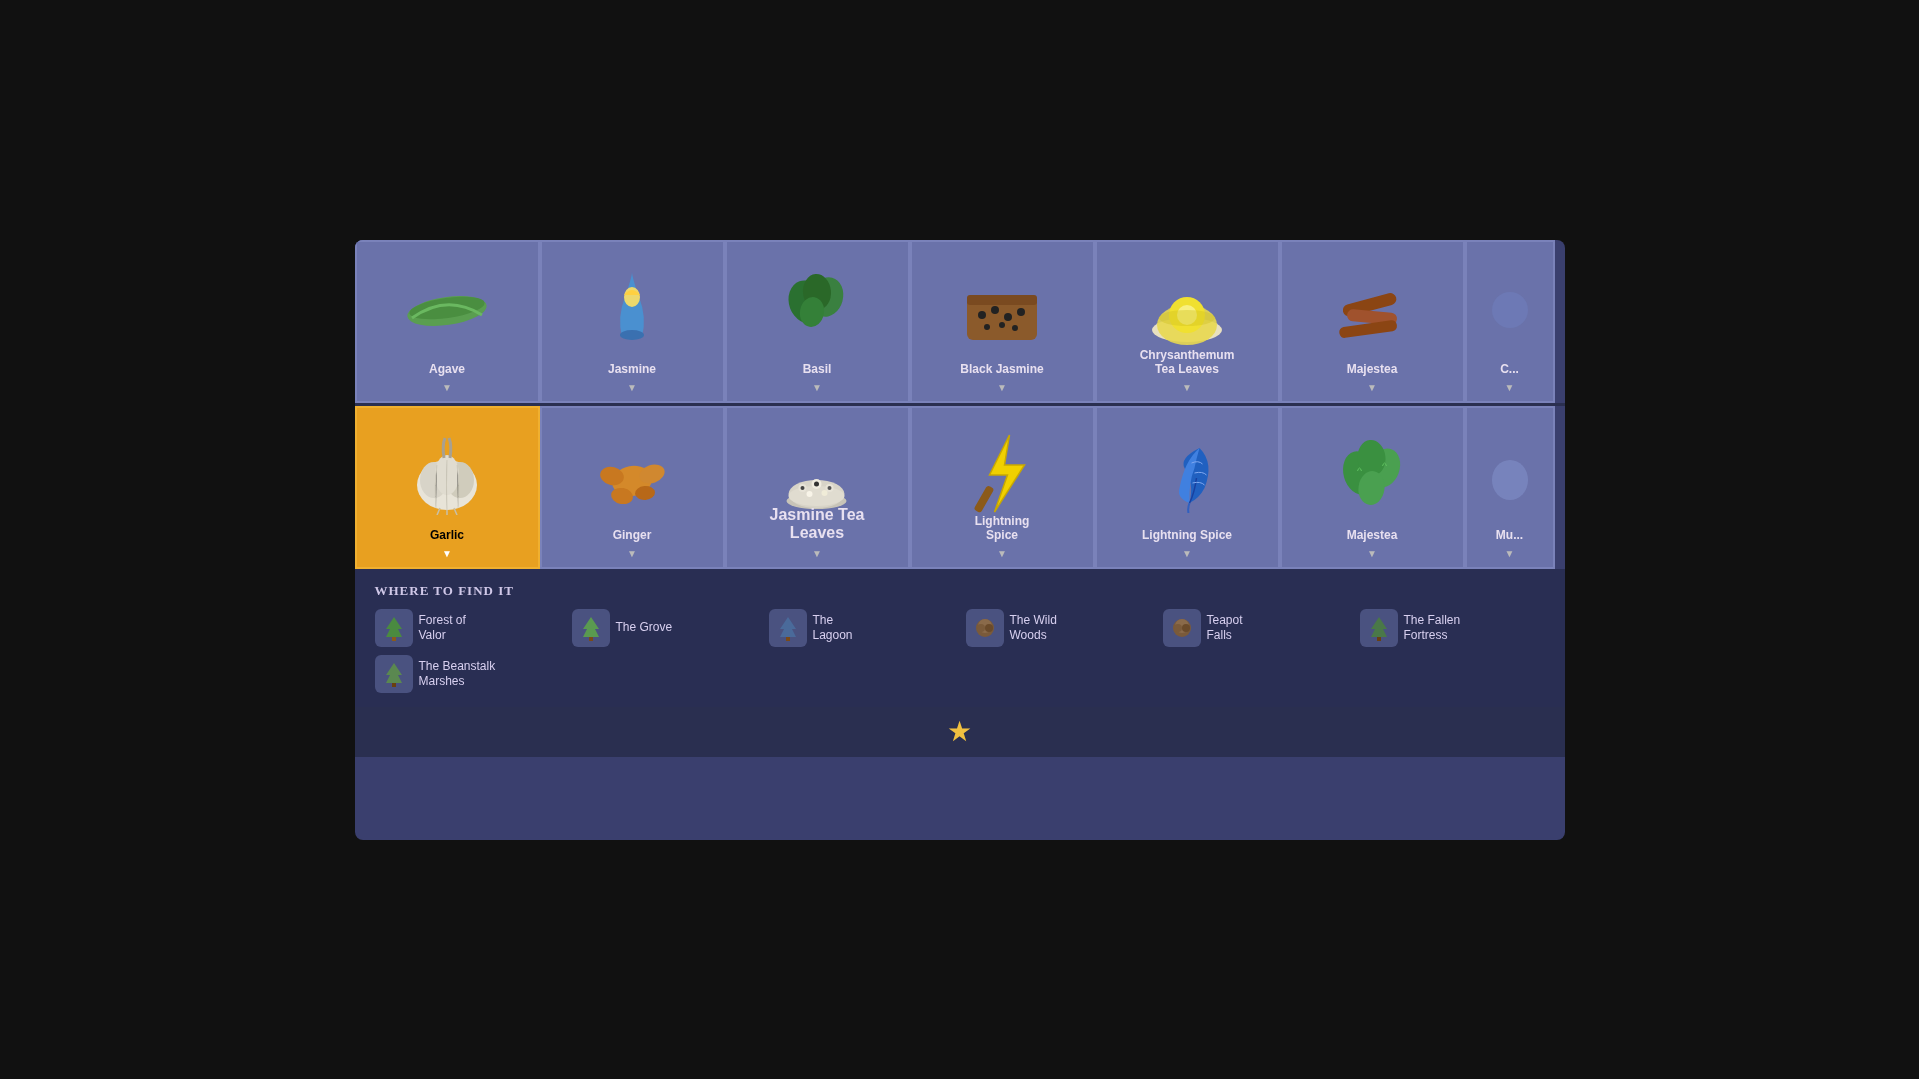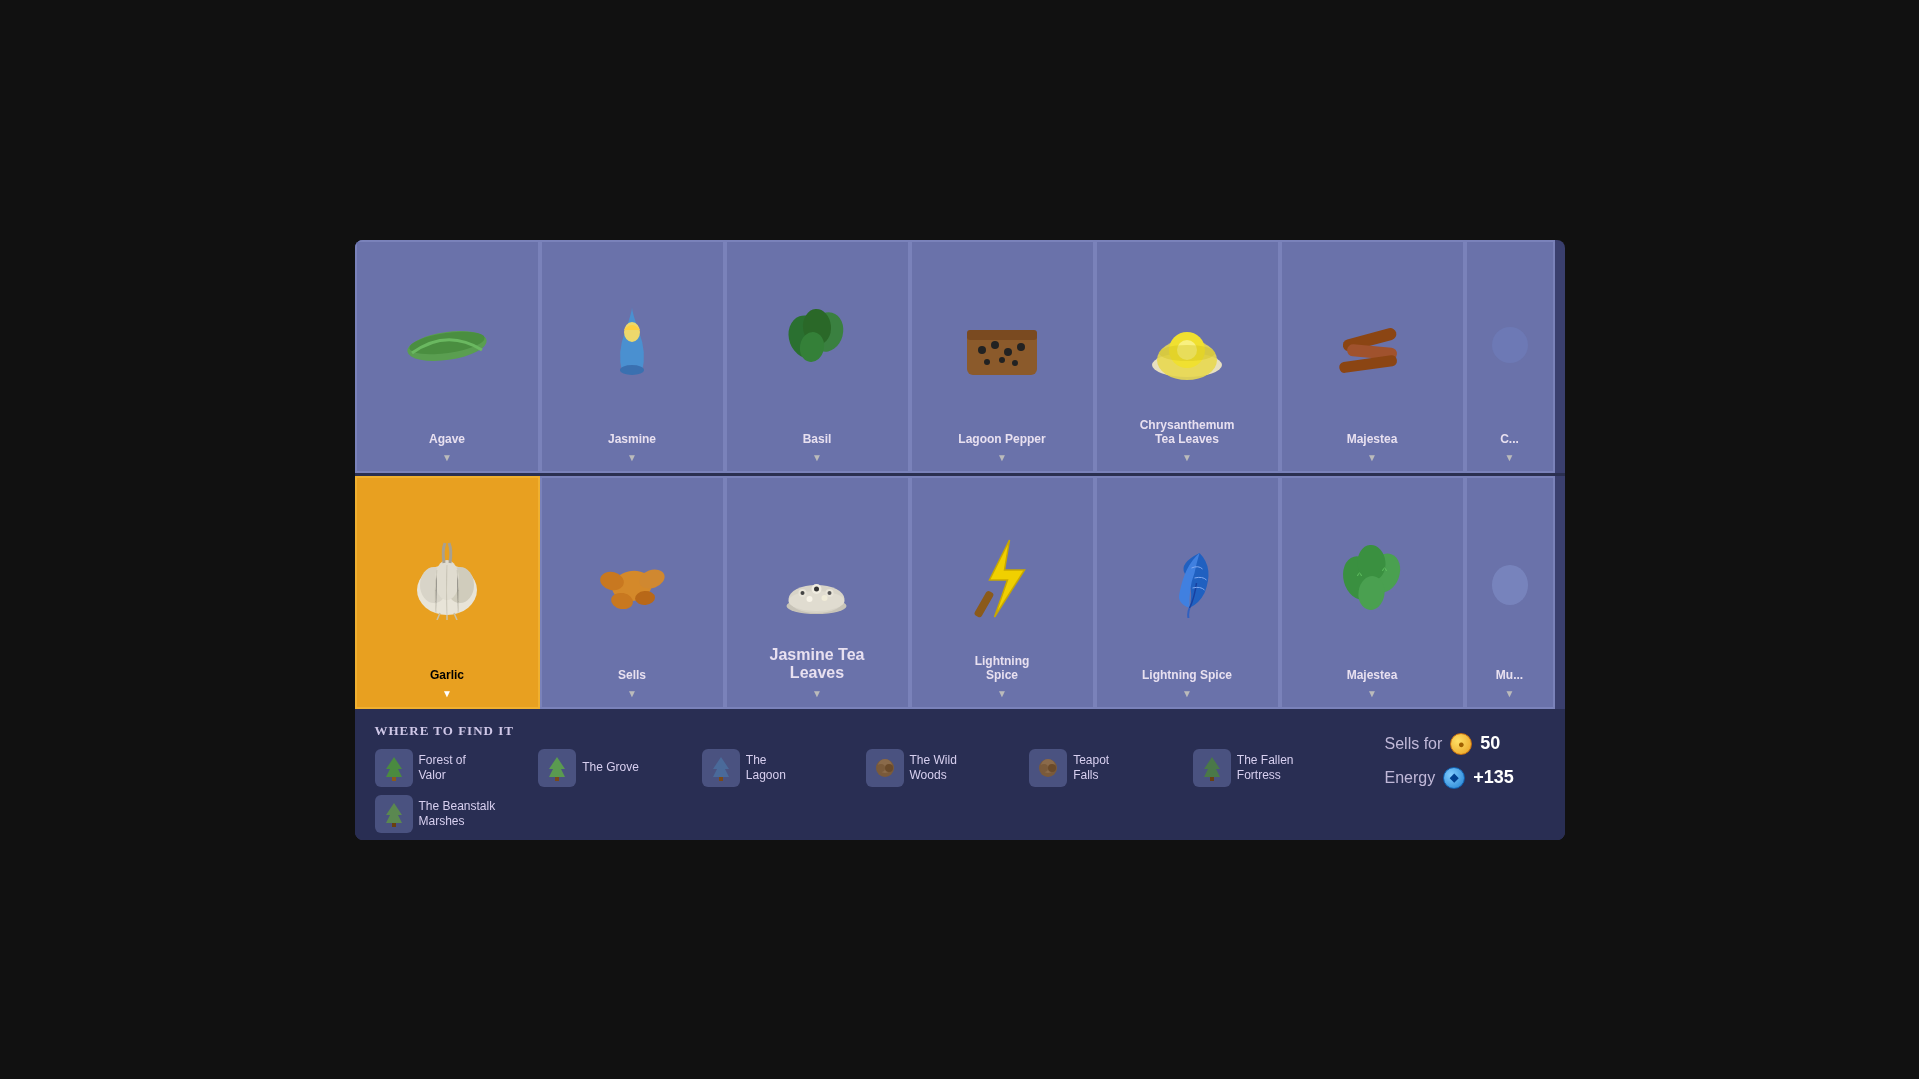--- a/index.html
+++ b/index.html
@@ -25,21 +25,21 @@
     .grid-area {
       display: flex;
       flex-direction: column;
     }
     .items-grid {
       display: flex;
       background: transparent;
     }
     .item-card {
       width: 185px;
-      height: 233px;
+      height: 163px;
       background: #6a72aa;
       border: 2px solid #7a82ba;
       display: flex;
       flex-direction: column;
       align-items: center;
       justify-content: flex-end;
       padding-bottom: 8px;
       position: relative;
       cursor: pointer;
       flex-shrink: 0;
@@ -255,21 +255,21 @@
             <rect x="10" y="25" width="70" height="10" rx="3" fill="#7a4a20"></rect>
             <circle cx="25" cy="45" r="4" fill="#222"></circle>
             <circle cx="38" cy="40" r="4" fill="#222"></circle>
             <circle cx="51" cy="47" r="4" fill="#222"></circle>
             <circle cx="64" cy="42" r="4" fill="#222"></circle>
             <circle cx="30" cy="57" r="3" fill="#222"></circle>
             <circle cx="45" cy="55" r="3" fill="#222"></circle>
             <circle cx="58" cy="58" r="3" fill="#222"></circle>
           </svg>
         </div>
-        <span class="item-name">Lagoon Pepper</span>
+        <span class="item-name">Black Jasmine</span>
         <span class="chevron">▼</span>
       </div>
 
       <div class="item-card">
         <div class="item-image">
           <svg width="90" height="75" viewBox="0 0 90 75">
             <ellipse cx="45" cy="60" rx="35" ry="12" fill="#e8e0c0"></ellipse>
             <ellipse cx="45" cy="55" rx="30" ry="20" fill="#e8d850" opacity="0.9"></ellipse>
             <circle cx="45" cy="45" r="18" fill="#f0e030"></circle>
             <circle cx="45" cy="45" r="10" fill="#f8f080"></circle>
@@ -336,21 +336,21 @@
       <div class="item-card">
         <div class="item-image">
           <svg width="90" height="75" viewBox="0 0 90 75">
             <ellipse cx="45" cy="45" rx="20" ry="15" fill="#d4892a" transform="rotate(-10 45 45)"></ellipse>
             <ellipse cx="25" cy="40" rx="12" ry="9" fill="#c87820" transform="rotate(15 25 40)"></ellipse>
             <ellipse cx="65" cy="38" rx="13" ry="9" fill="#d08830" transform="rotate(-20 65 38)"></ellipse>
             <ellipse cx="35" cy="60" rx="11" ry="8" fill="#c87820" transform="rotate(10 35 60)"></ellipse>
             <ellipse cx="58" cy="57" rx="10" ry="7" fill="#b86818" transform="rotate(-5 58 57)"></ellipse>
           </svg>
         </div>
-        <span class="item-name">Sells</span>
+        <span class="item-name">Ginger</span>
         <span class="chevron">▼</span>
       </div>
 
       <div class="item-card">
         <div class="item-image">
           <svg width="85" height="75" viewBox="0 0 85 75">
             <ellipse cx="42" cy="65" rx="30" ry="8" fill="#c8c4b8"></ellipse>
             <ellipse cx="42" cy="58" rx="28" ry="14" fill="#d8d4c8"></ellipse>
 
             <ellipse cx="42" cy="60" rx="28" ry="10" fill="#e0dcd0"></ellipse>
@@ -506,31 +506,19 @@
               <svg width="28" height="28" viewBox="0 0 28 28">
                 <polygon points="14,3 22,15 18,15 22,23 6,23 10,15 6,15" fill="#5a8850"></polygon>
                 <rect x="12" y="23" width="4" height="4" fill="#6a4010"></rect>
               </svg>
             </div>
             <span class="location-name">The Beanstalk<br>Marshes</span>
           </div>
         </div>
       </div>
 
-      <div class="stats-panel">
-        <div class="stat-row">
-          <span class="stat-label">Sells for</span>
-          <span class="coin-icon">●</span>
-          <span class="stat-value">50</span>
-        </div>
-        <div class="stat-row">
-          <span class="stat-label">Energy</span>
-          <span class="energy-icon">◆</span>
-          <span class="stat-value">+135</span>
-        </div>
-      </div>
     </div>
 
     <div class="bottom-bar">
       <span class="star-icon">★</span>
     </div>
   </div>
 </div>
 
 </body></html>

